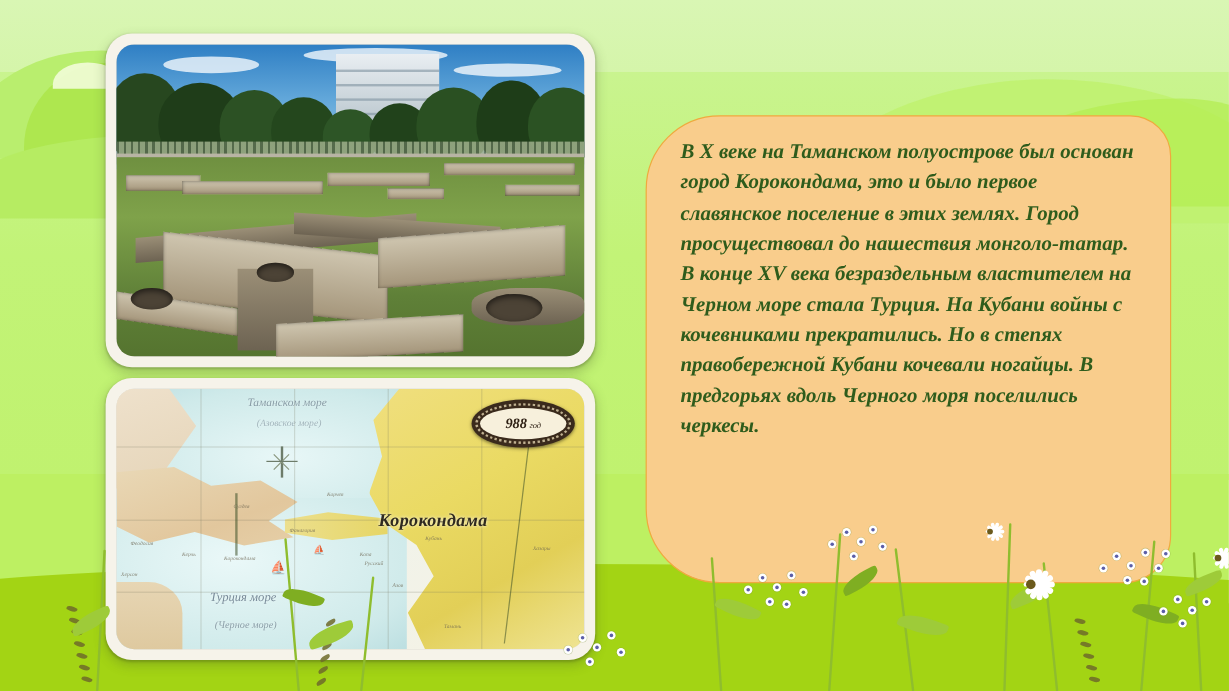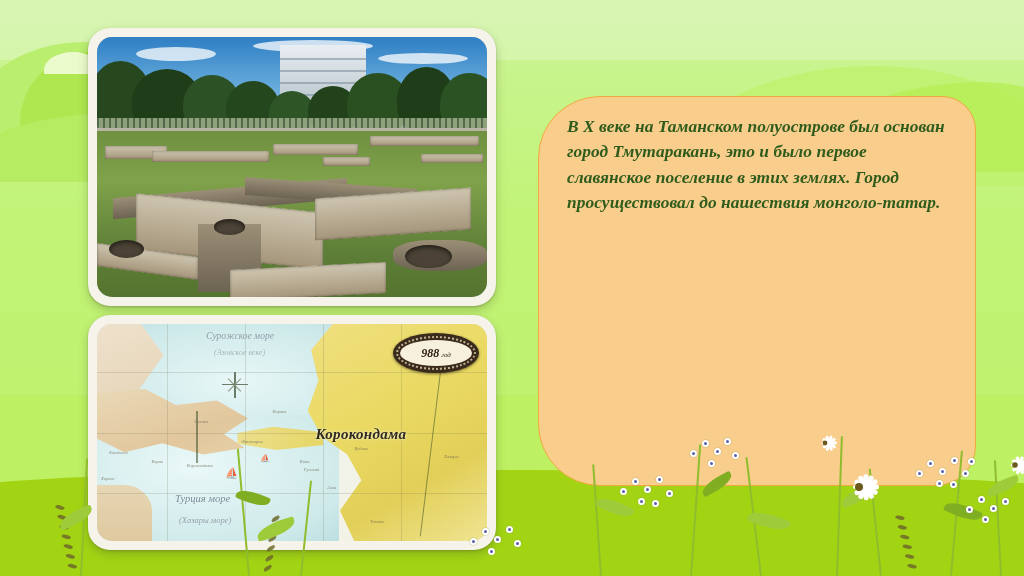--- a/index.html
+++ b/index.html
@@ -245,24 +245,24 @@
       <div class="border-line" style="left:25.5%;top:40%;width:1.2px;height:24%;"></div>
       <div class="border-line" style="left:86%;top:6%;width:1.2px;height:92%;transform:rotate(7deg);"></div>
 
       <div class="compass">
         <span style="transform:rotate(45deg)"></span>
         <span style="transform:rotate(-45deg)"></span>
       </div>
       <div class="ship" style="left:33%;top:66%;">⛵</div>
       <div class="ship" style="left:42%;top:60%;font-size:8px;">⛵</div>
 
-      <div class="map-label lbl-azov1">Сурожское море</div>
-      <div class="map-label lbl-azov2">(Азовское веке)</div>
+      <div class="map-label lbl-azov1">Таманском море</div>
+      <div class="map-label lbl-azov2">(Азовское море)</div>
       <div class="map-label lbl-black1">Турция море</div>
-      <div class="map-label lbl-black2">(Хазары море)</div>
+      <div class="map-label lbl-black2">(Черное море)</div>
       <div class="map-label lbl-tmut">Корокондама</div>
 
       <div class="tiny" style="left:3%;top:58%;">Феодосия</div>
       <div class="tiny" style="left:1%;top:70%;">Херсон</div>
       <div class="tiny" style="left:45%;top:39%;">Корчев</div>
       <div class="tiny" style="left:14%;top:62%;">Керчь</div>
       <div class="tiny" style="left:23%;top:64%;">Корокондама</div>
       <div class="tiny" style="left:37%;top:53%;">Фанагория</div>
       <div class="tiny" style="left:66%;top:56%;">Кубань</div>
       <div class="tiny" style="left:52%;top:62%;">Копа</div>
@@ -275,21 +275,22 @@
       <div class="medal">
         <div class="ring"></div>
         <div class="inner">
           <span class="yr"><span>988</span><small>год</small></span>
         </div>
       </div>
     </div>
   </div>
 
   <div id="text-panel">
-    <p>В X веке на Таманском полуострове был основан город Тмутаракань, это и было первое славянское поселение в этих землях. Город просуществовал до нашествия монголо-татар.</p>
+    <p>В X веке на Таманском полуострове был основан город Корокондама, это и было первое славянское поселение в этих землях. Город просуществовал до нашествия монголо-татар.</p>
+    <p>В конце XV века безраздельным властителем на Черном море стала Турция. На Кубани войны с кочевниками прекратились. Но в степях правобережной Кубани кочевали ногайцы. В предгорьях вдоль Черного моря поселились черкесы.</p>
   </div>
 
   <div class="flora">
 
     <div class="wheat" style="left:70px;height:92px;transform:rotate(-12deg);">
       <i style="bottom:8px;transform:rotate(35deg)"></i>
         <i style="bottom:18px;transform:rotate(35deg)"></i>
       <i style="bottom:28px;transform:rotate(35deg)"></i>
         <i style="bottom:38px;transform:rotate(35deg)"></i>
       <i style="bottom:48px;transform:rotate(35deg)"></i>

